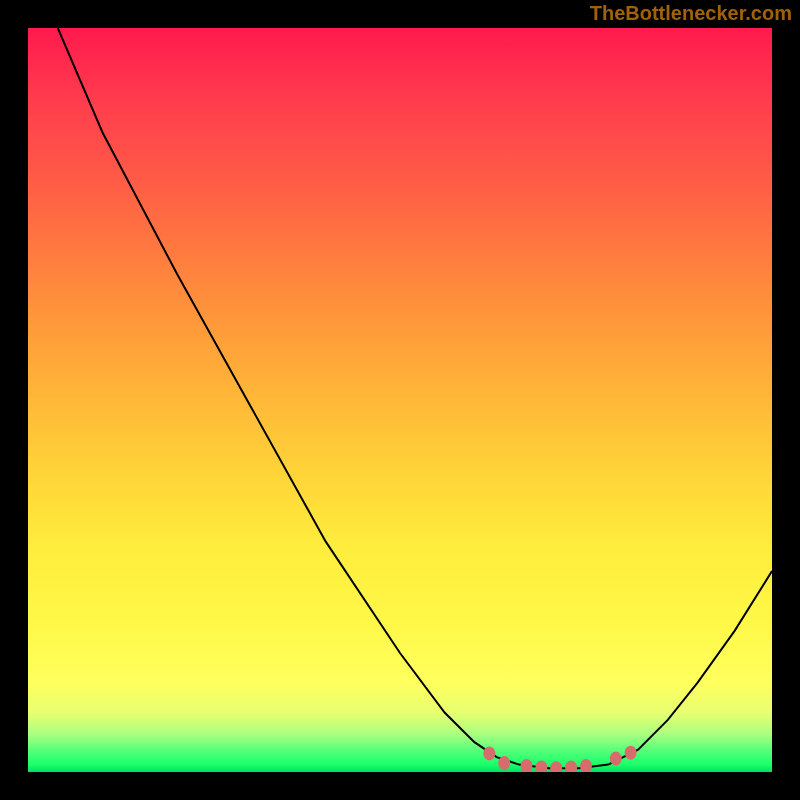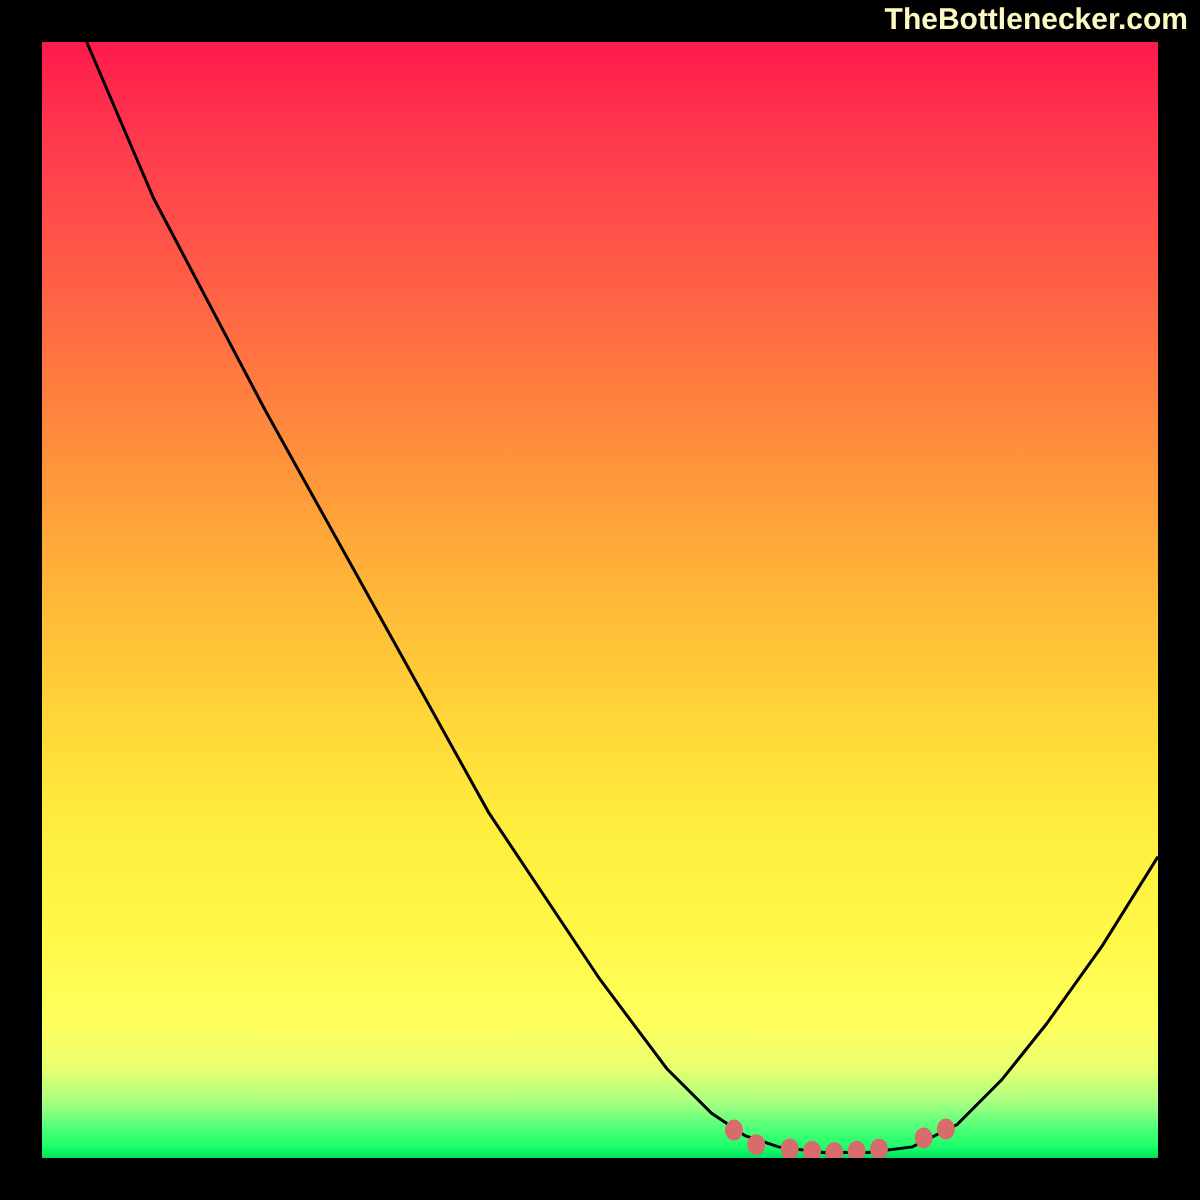--- a/index.html
+++ b/index.html
@@ -7,21 +7,21 @@
     width: 800px;
     height: 800px;
     background: #000;
     position: relative;
     font-family: Arial, sans-serif;
   }
   .watermark {
     position: absolute;
     top: 2px;
     right: 8px;
-    color: #fef9c3;
+    color: #a16207;
     font-size: 20px;
     font-weight: bold;
     z-index: 10;
   }
   .chart-container {
     position: absolute;
     top: 28px;
     left: 28px;
     width: 744px;
     height: 744px;

